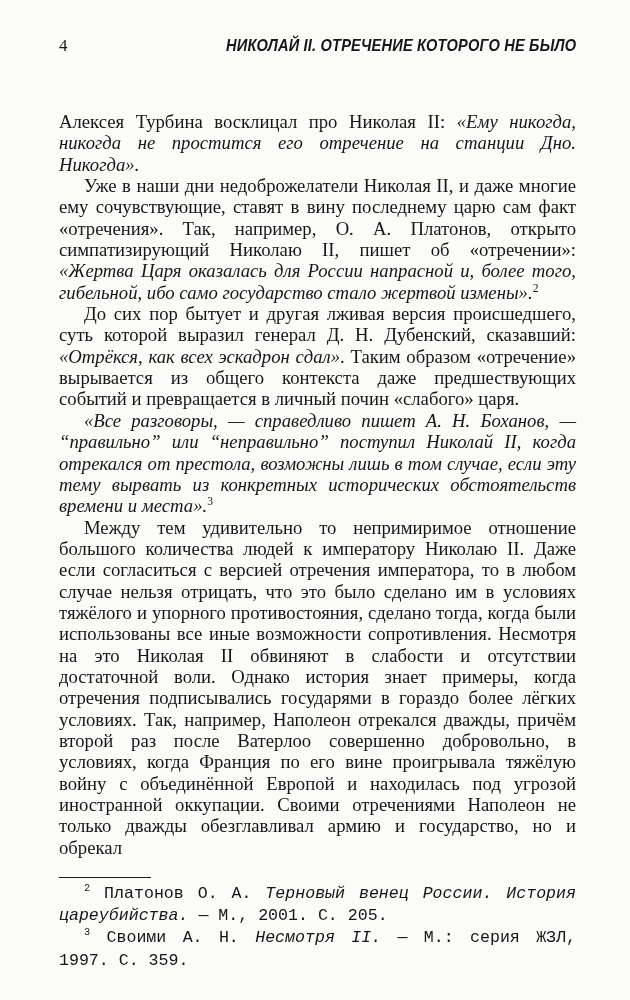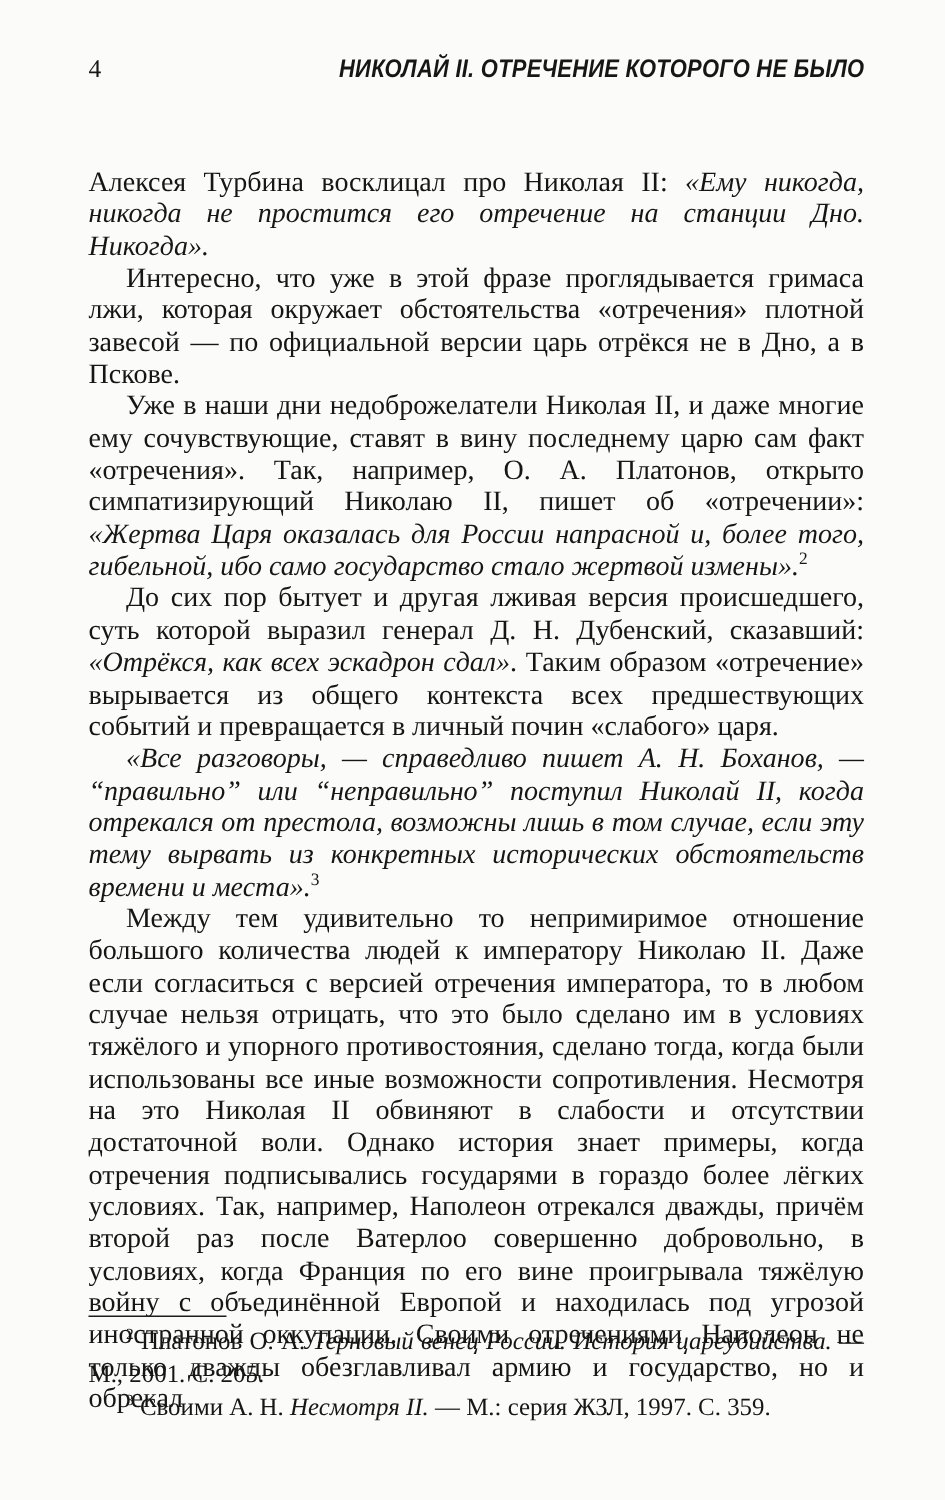--- a/index.html
+++ b/index.html
@@ -62,37 +62,36 @@
     font-size: 16.6px;
     line-height: 22.2px;
     text-align: justify;
   }
   .fn-divider {
     width: 92px;
     height: 0;
     border-top: 1.6px solid #1c1c1c;
     margin: 0 0 5px 0;
   }
-  .footnote { margin: 0; text-indent: 25px; }
+  .footnote { margin: 0; text-indent: 25px; font-family: Liberation Mono, monospace; }
 </style>
 </head>
 <body>
 
 <div class="page">
 
   <div class="page-header">
     <span class="page-number">4</span>
     <span class="running-title">НИКОЛАЙ II. ОТРЕЧЕНИЕ КОТОРОГО НЕ БЫЛО</span>
   </div>
 
   <div class="body-text" id="paragraphs">
       <p class="para"><span>Алексея Турбина восклицал про Николая II: </span><i>«Ему никогда, никогда не простится его отречение на станции Дно. Никогда».</i></p>
-      <p class="para indent"><span>Интересно, что уже в этой фразе проглядывается гримаса лжи, которая окружает обстоятельства «отречения» плотной завесой — по официальной версии царь отрёкся не в Дно, а в Пскове.</span></p>
       <p class="para indent"><span>Уже в наши дни недоброжелатели Николая II, и даже многие ему сочувствующие, ставят в вину последнему царю сам факт «отречения». Так, например, О. А. Платонов, открыто симпатизирующий Николаю II, пишет об «отречении»: </span><i>«Жертва Царя оказалась для России напрасной и, более того, гибельной, ибо само государство стало жертвой измены».</i><sup class="fn-ref">2</sup></p>
-      <p class="para indent"><span>До сих пор бытует и другая лживая версия происшедшего, суть которой выразил генерал Д. Н. Дубенский, сказавший: </span><i>«Отрёкся, как всех эскадрон сдал»</i><span>. Таким образом «отречение» вырывается из общего контекста всех предшествующих событий и превращается в личный почин «слабого» царя.</span></p>
+      <p class="para indent"><span>До сих пор бытует и другая лживая версия происшедшего, суть которой выразил генерал Д. Н. Дубенский, сказавший: </span><i>«Отрёкся, как всех эскадрон сдал»</i><span>. Таким образом «отречение» вырывается из общего контекста даже предшествующих событий и превращается в личный почин «слабого» царя.</span></p>
       <p class="para indent"><i>«Все разговоры, — справедливо пишет А. Н. Боханов, — “правильно” или “неправильно” поступил Николай II, когда отрекался от престола, возможны лишь в том случае, если эту тему вырвать из конкретных исторических обстоятельств времени и места».</i><sup class="fn-ref">3</sup></p>
       <p class="para indent last-just"><span>Между тем удивительно то непримиримое отношение большого количества людей к императору Николаю II. Даже если согласиться с версией отречения императора, то в любом случае нельзя отрицать, что это было сделано им в условиях тяжёлого и упорного противостояния, сделано тогда, когда были использованы все иные возможности сопротивления. Несмотря на это Николая II обвиняют в слабости и отсутствии достаточной воли. Однако история знает примеры, когда отречения подписывались государями в гораздо более лёгких условиях. Так, например, Наполеон отрекался дважды, причём второй раз после Ватерлоо совершенно добровольно, в условиях, когда Франция по его вине проигрывала тяжёлую войну с объединённой Европой и находилась под угрозой иностранной оккупации. Своими отречениями Наполеон не только дважды обезглавливал армию и государство, но и обрекал</span></p>
     </div>
 
   <div class="footnotes">
     <div class="fn-divider"></div>
     <div id="footnote-list">
         <p class="footnote"><sup class="fn-marker">2</sup><span> Платонов О. А. </span><i>Терновый венец России. История цареубийства.</i><span> — М., 2001. С. 205.</span></p>
         <p class="footnote"><sup class="fn-marker">3</sup><span> Своими А. Н. </span><i>Несмотря II.</i><span> — М.: серия ЖЗЛ, 1997. С. 359.</span></p>
       </div>

